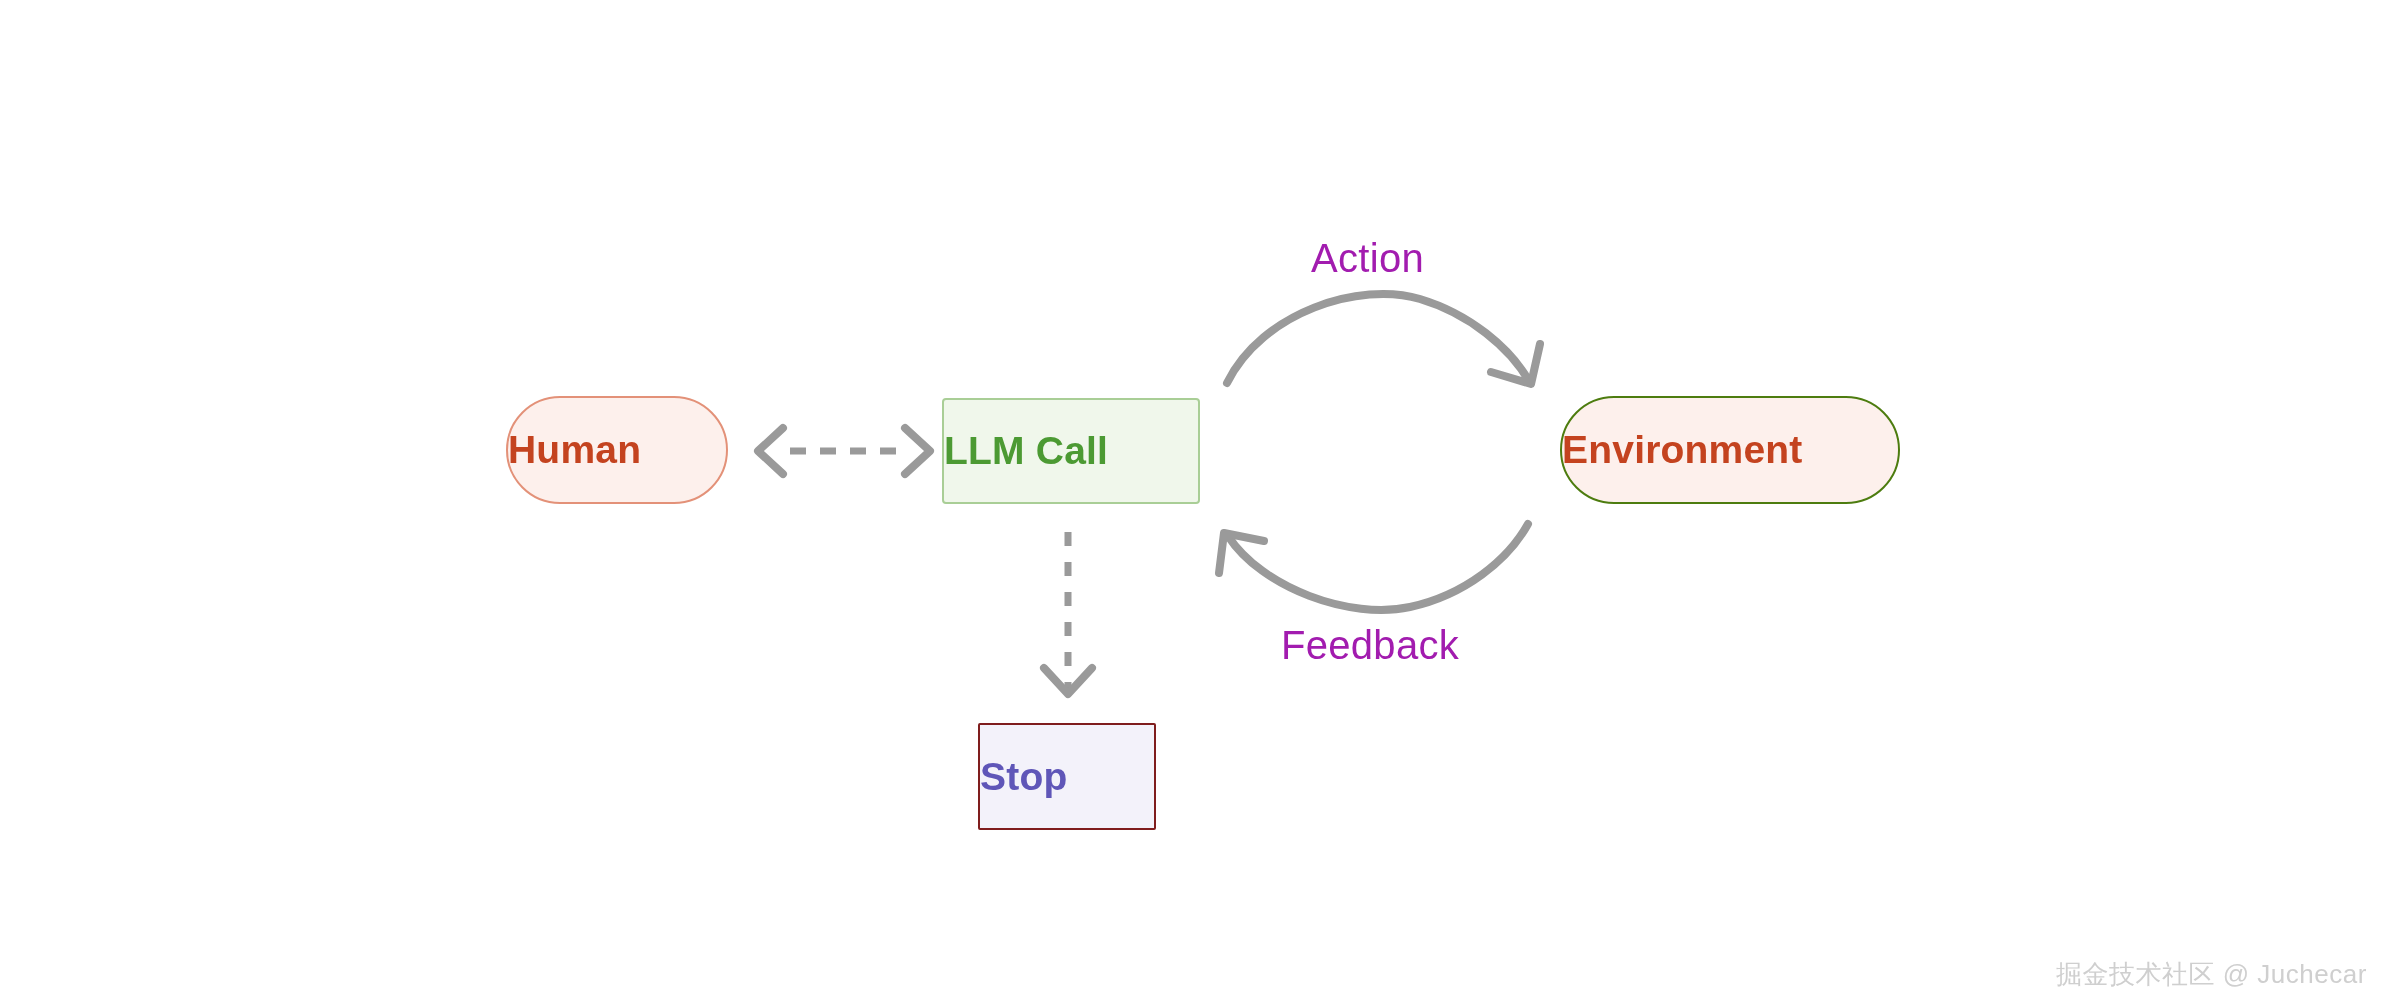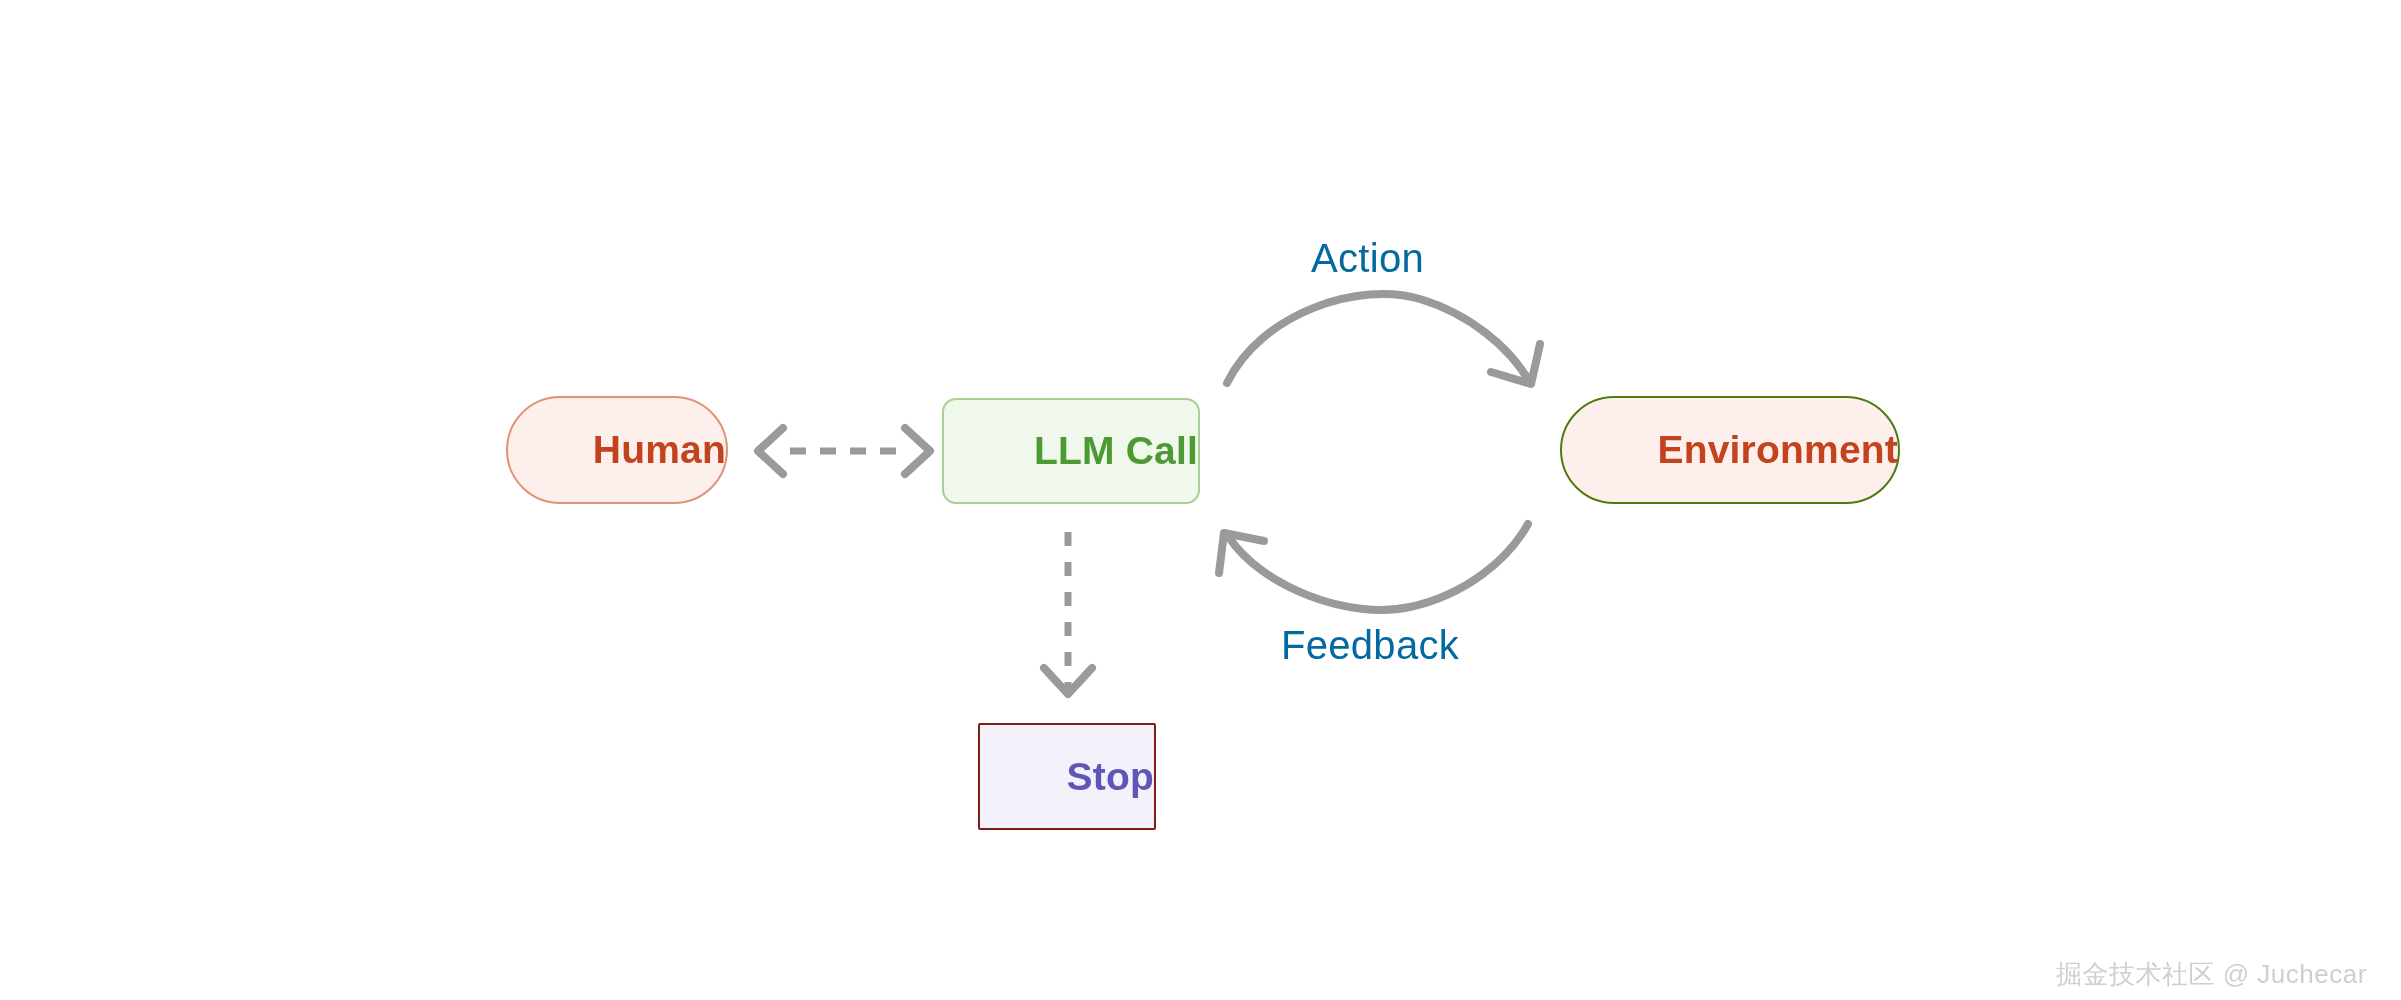--- a/index.html
+++ b/index.html
@@ -25,21 +25,21 @@
     width: 2401px;
     height: 1000px;
     pointer-events: none;
   }
 
   
   .node {
     position: absolute;
     display: flex;
     align-items: center;
-    justify-content: flex-end;
+    justify-content: flex-start;
     box-sizing: border-box;
     white-space: nowrap;
   }
 
   .node-human {
     left: 506px;
     top: 396px;
     width: 222px;
     height: 108px;
     border: 2px solid #e39178;
@@ -53,21 +53,21 @@
     letter-spacing: 0.2px;
   }
 
   .node-llm {
     left: 942px;
     top: 398px;
     width: 258px;
     height: 106px;
     border: 2px solid #a9ce96;
     background: #f0f7eb;
-    border-radius: 14px;
+    border-radius: 4px;
   }
   .node-llm .node-label {
     color: #4c9a33;
     font-size: 39px;
     font-weight: bold;
     letter-spacing: 0.2px;
   }
 
   .node-environment {
     left: 1560px;
@@ -97,21 +97,21 @@
   .node-stop .node-label {
     color: #5f56b8;
     font-size: 39px;
     font-weight: bold;
     letter-spacing: 0.2px;
   }
 
   
   .edge-label {
     position: absolute;
-    color: #0369a1;
+    color: #a21caf;
     font-size: 40px;
     font-weight: 400;
     white-space: nowrap;
     letter-spacing: 0.3px;
   }
   .label-action {
     left: 1311px;
     top: 236px;
   }
   .label-feedback {

